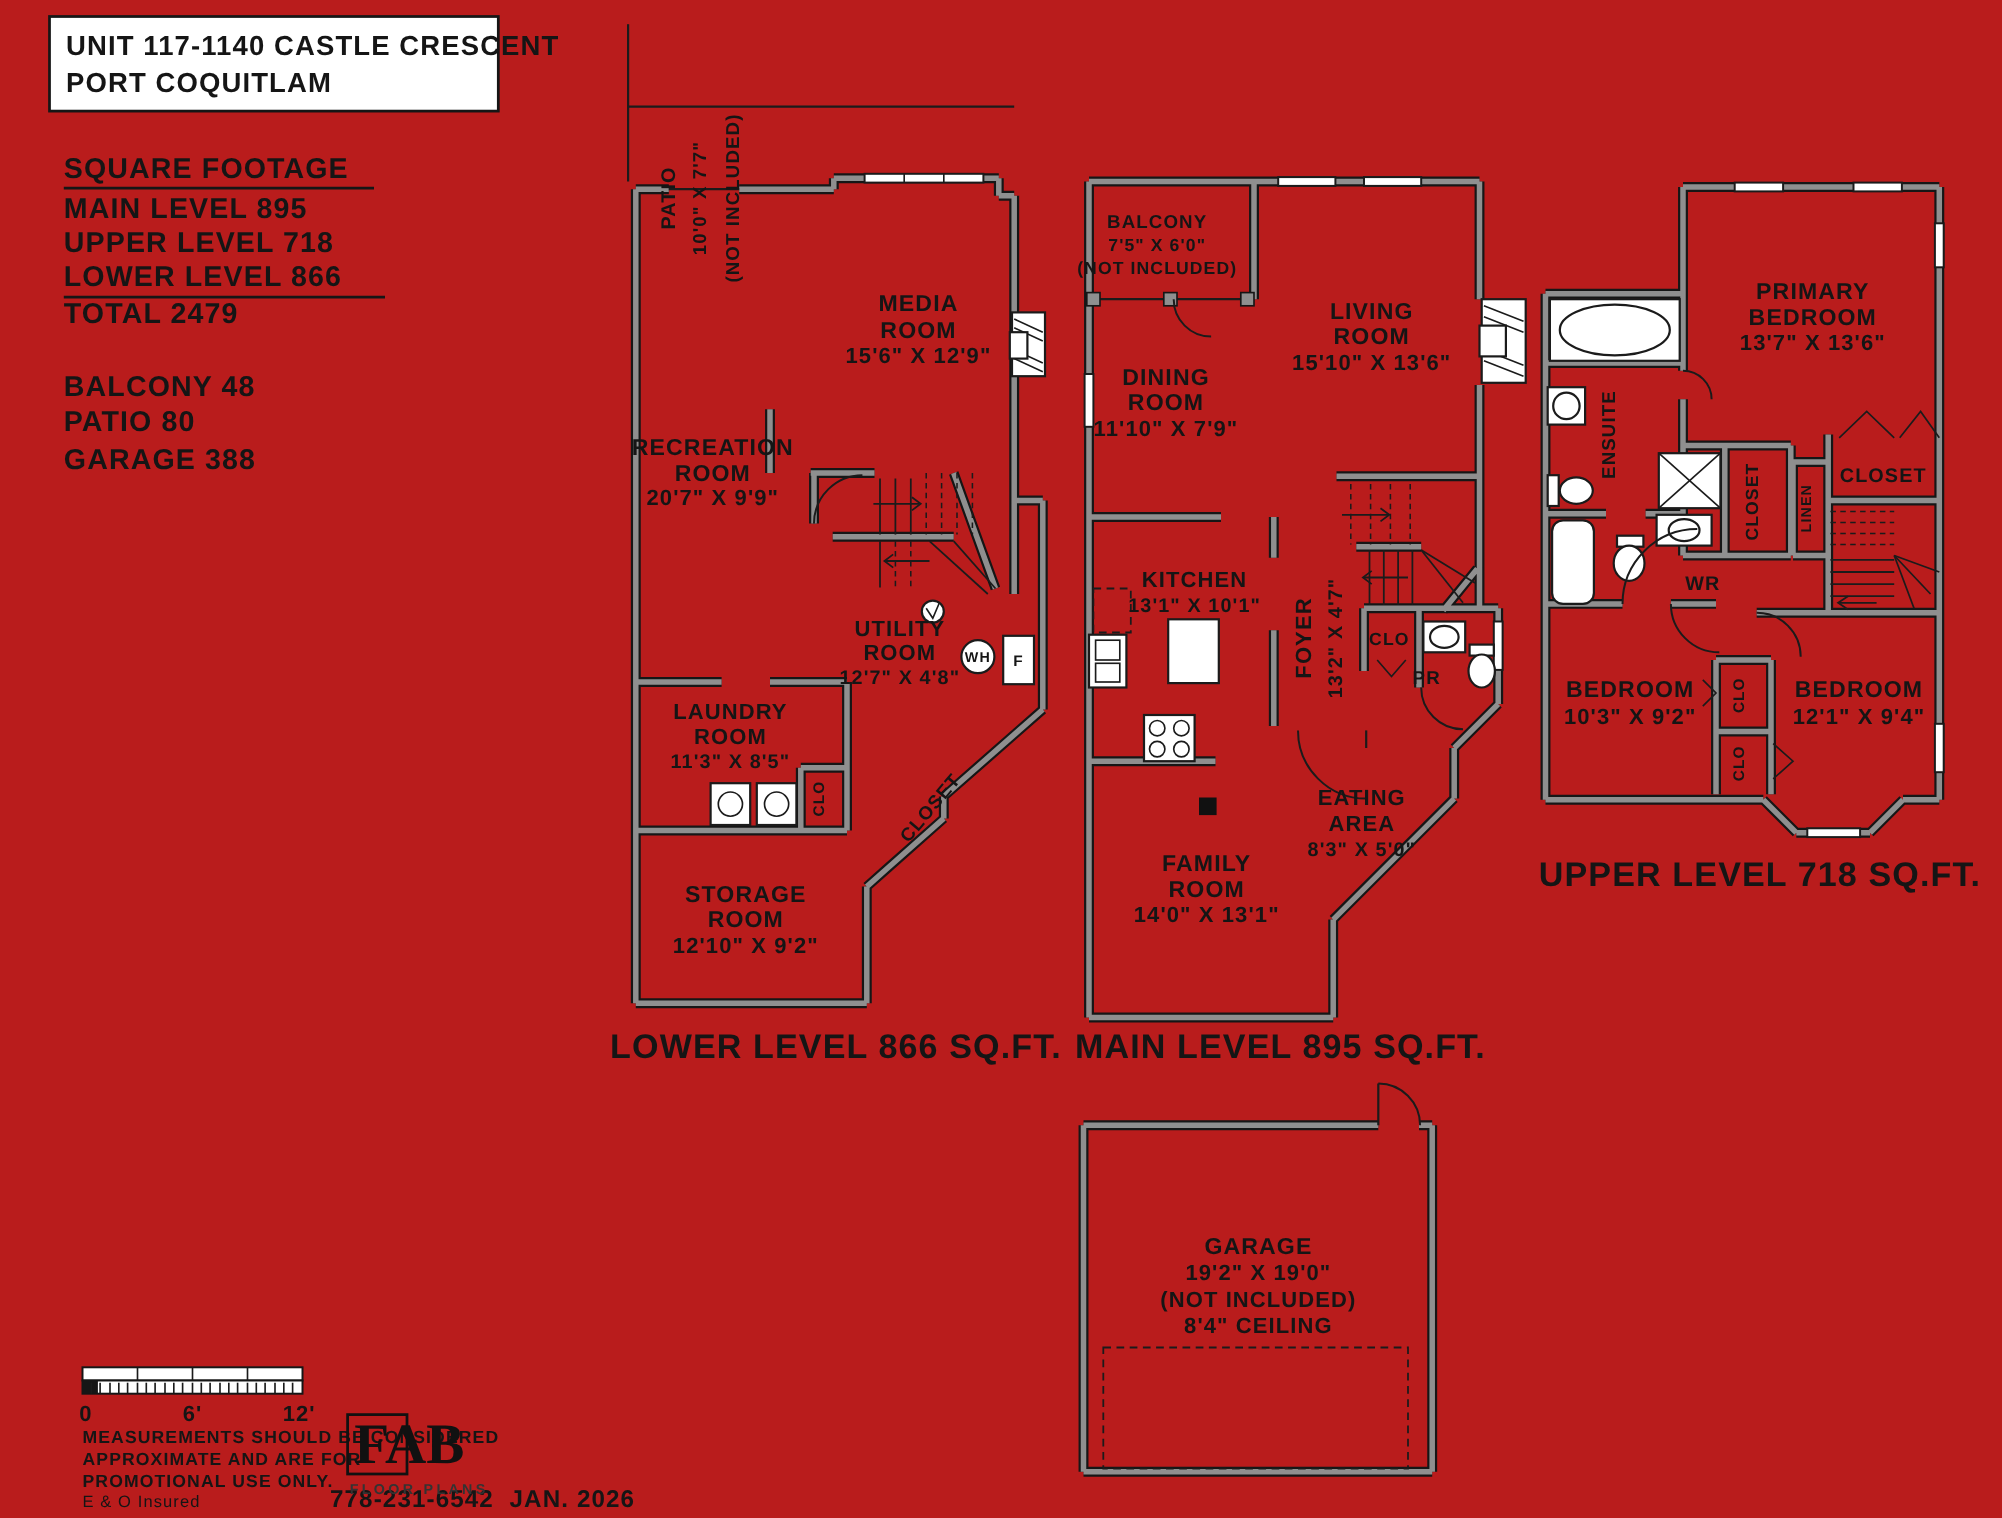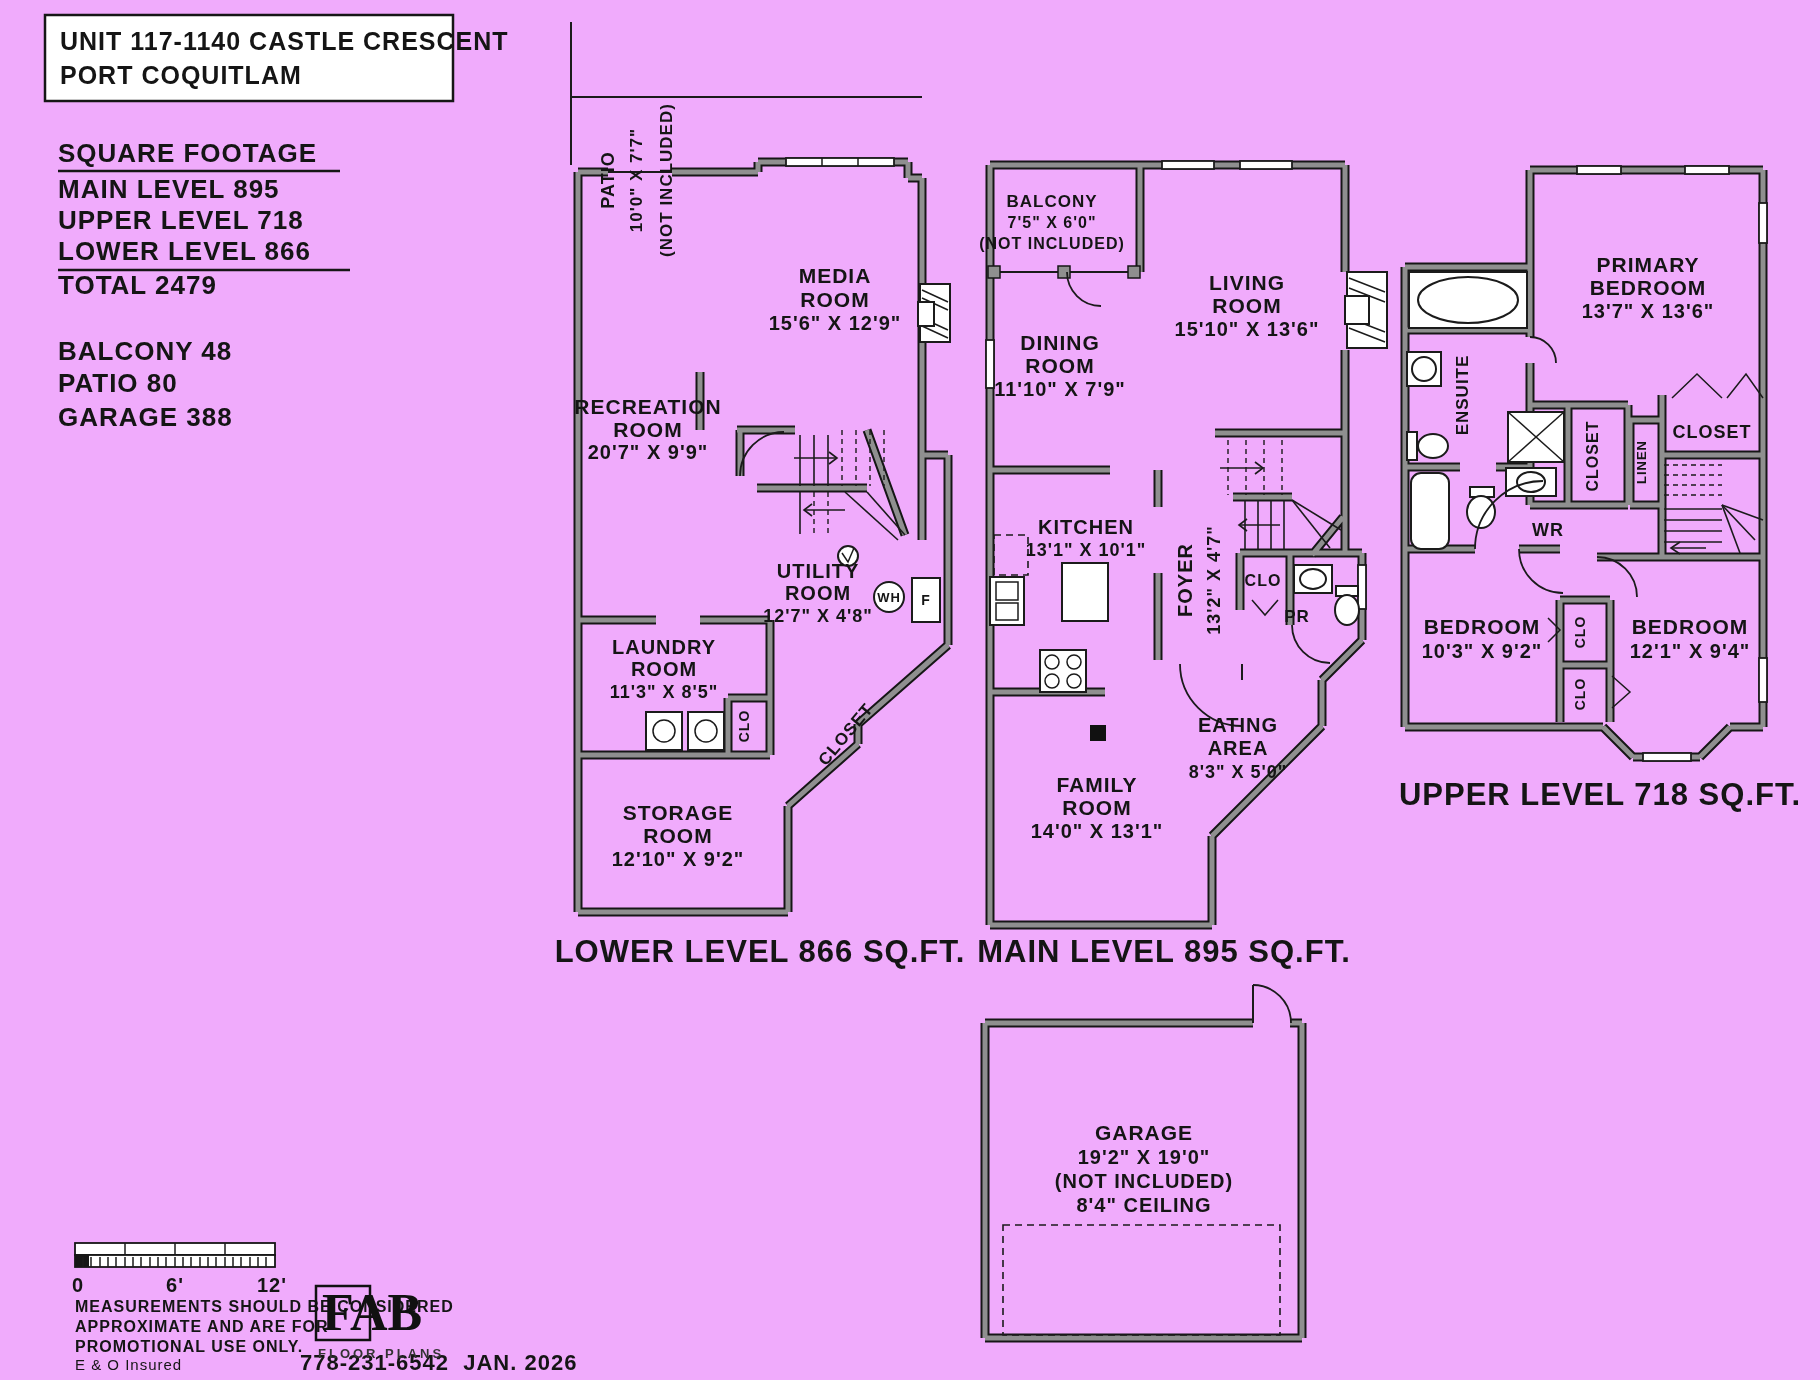--- a/index.html
+++ b/index.html
@@ -1,16 +1,16 @@
 <!DOCTYPE html>
 <html><head>
 <meta charset="utf-8">
 <style>
   html,body{margin:0;padding:0;background:#ffffff;}
-  .page{position:relative;width:1820px;height:1380px;background:#f0abfc;overflow:hidden;}
+  .page{position:relative;width:1820px;height:1380px;background:#b91c1c;overflow:hidden;}
   svg{position:absolute;left:0;top:0;}
   .wo{fill:none;stroke:#161616;stroke-width:9;stroke-linecap:butt;stroke-linejoin:miter;}
   .wi{fill:none;stroke:#8f8f8f;stroke-width:5;stroke-linecap:butt;stroke-linejoin:miter;}
   .tl{fill:none;stroke:#1b1b1b;stroke-width:2;}
   .tn{fill:none;stroke:#1b1b1b;stroke-width:1.5;}
   .st{fill:none;stroke:#1b1b1b;stroke-width:1.6;}
   .std{fill:none;stroke:#1b1b1b;stroke-width:1.4;stroke-dasharray:5 4;}
   .dash{fill:none;stroke:#1b1b1b;stroke-width:1.6;stroke-dasharray:7 5;}
   .arc{fill:none;stroke:#1b1b1b;stroke-width:1.8;}
   .fx{fill:#ffffff;stroke:#1b1b1b;stroke-width:2;}

